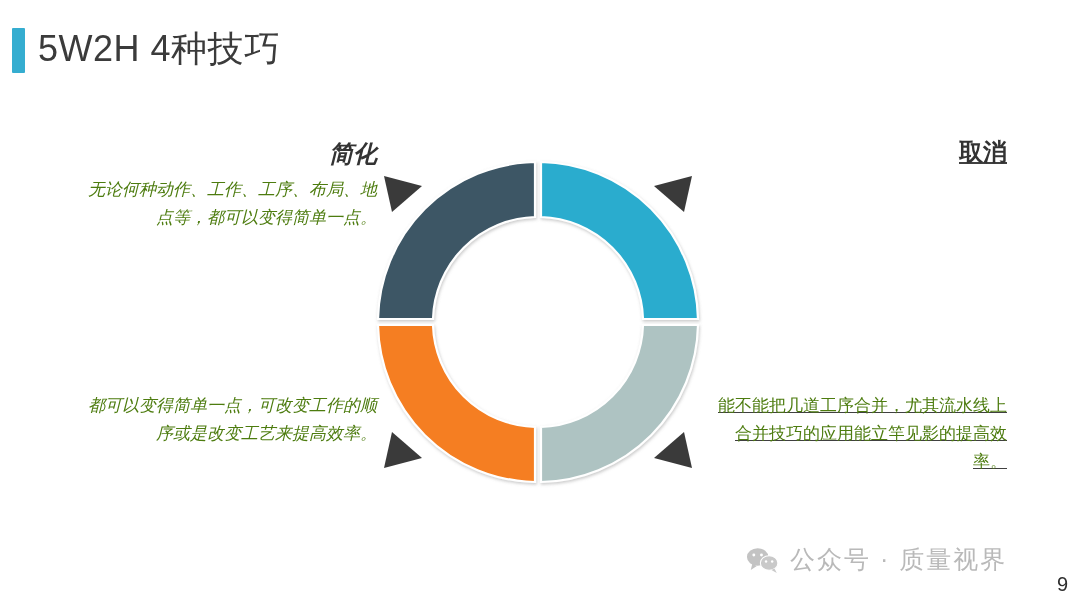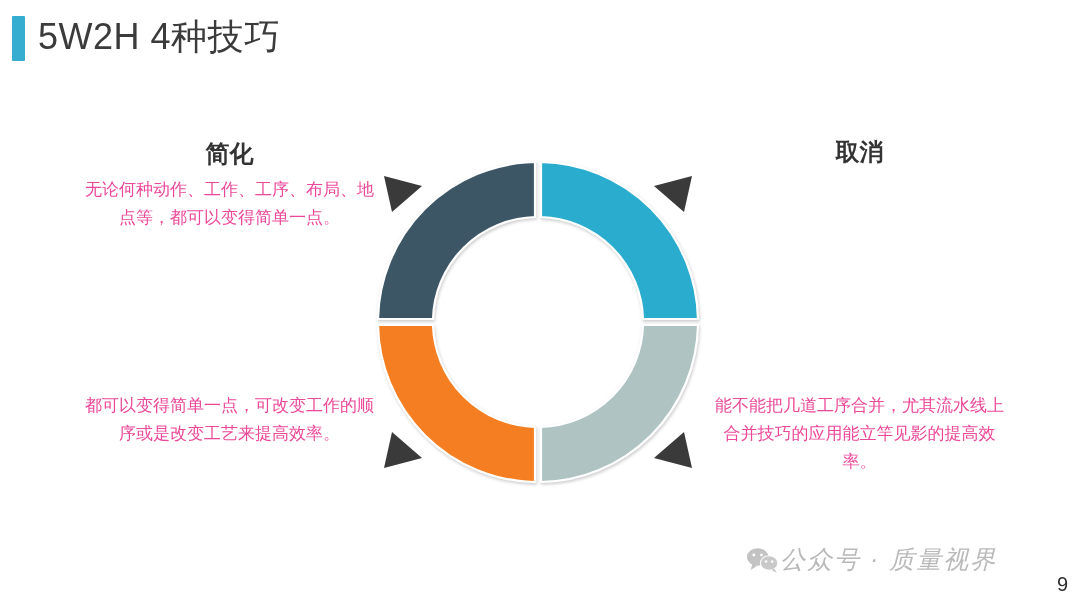--- a/index.html
+++ b/index.html
@@ -12,21 +12,21 @@
     height: 607px;
     position: relative;
     overflow: hidden;
     font-family: "Liberation Sans", "DejaVu Sans", sans-serif;
     color: #404040;
   }
 
   
   .header {
     position: absolute;
-    left: 0; top: 0;
+    left: 0; top: 12px;
     width: 912px;
     height: 78px;
   }
   .header-accent {
     position: absolute;
     left: 12px;
     top: 16px;
     width: 13px;
     height: 45px;
     background: #35add0;
@@ -48,25 +48,25 @@
   .block .b-title {
     font-size: 24px;
     font-weight: bold;
     color: #333333;
     line-height: 1.2;
     margin-bottom: 7px;
   }
   .block .b-body {
     font-size: 17px;
     line-height: 1.65;
-    color: #ec4899;
+    color: #4d7c0f;
   }
 
-  .block-left  { text-align: center; left: 82px; }
-  .block-right { text-align: center;  left: 712px; }
+  .block-left  { text-align: right; left: 82px; font-style: italic; }
+  .block-right { text-align: right;  left: 712px; text-decoration: underline; }
 
   #block-jianhua { top: 140px; }
   #block-quxiao  { top: 138px; }
   #block-gaibian { top: 392px; }
   #block-hebing  { top: 392px; }
 
   
   .diagram {
     position: absolute;
     left: 358px;
@@ -76,21 +76,21 @@
   }
   .diagram svg { display: block; }
 
   
   .footer {
     position: absolute;
     left: 746px;
     top: 543px;
     display: flex;
     align-items: center;
-    font-style: italic;
+    gap: 10px;
   }
   .wechat-icon { width: 34px; height: 26px; display: block; }
   .footer-text {
     font-size: 25px;
     color: #b9b9b9;
     letter-spacing: 2px;
     white-space: nowrap;
   }
   .page-number {
     position: absolute;

